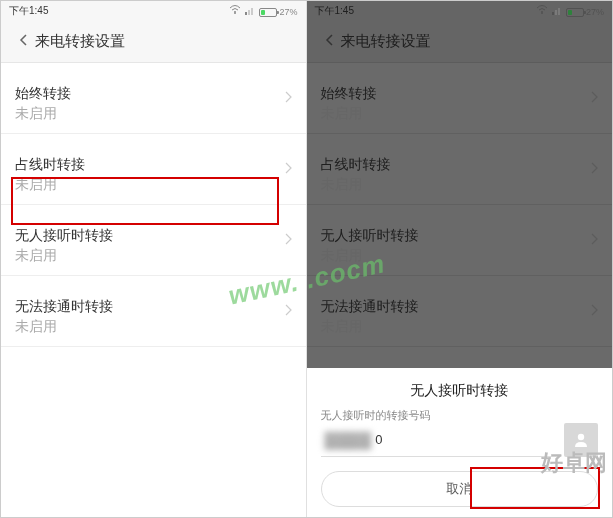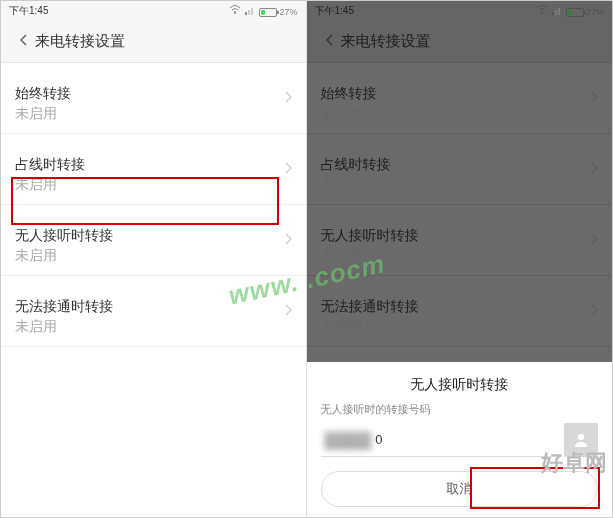--- a/index.html
+++ b/index.html
@@ -133,21 +133,20 @@
     }
     .sheet-title {
       text-align: center;
       font-size: 14px;
       color: #222;
       margin-bottom: 8px;
     }
     .sheet-label {
       font-size: 11px;
       color: #888;
-      margin-bottom: 6px;
     }
     .sheet-input-row {
       display: flex;
       align-items: center;
       gap: 6px;
       margin-bottom: 14px;
     }
     .sheet-input {
       flex: 1;
       height: 34px;

